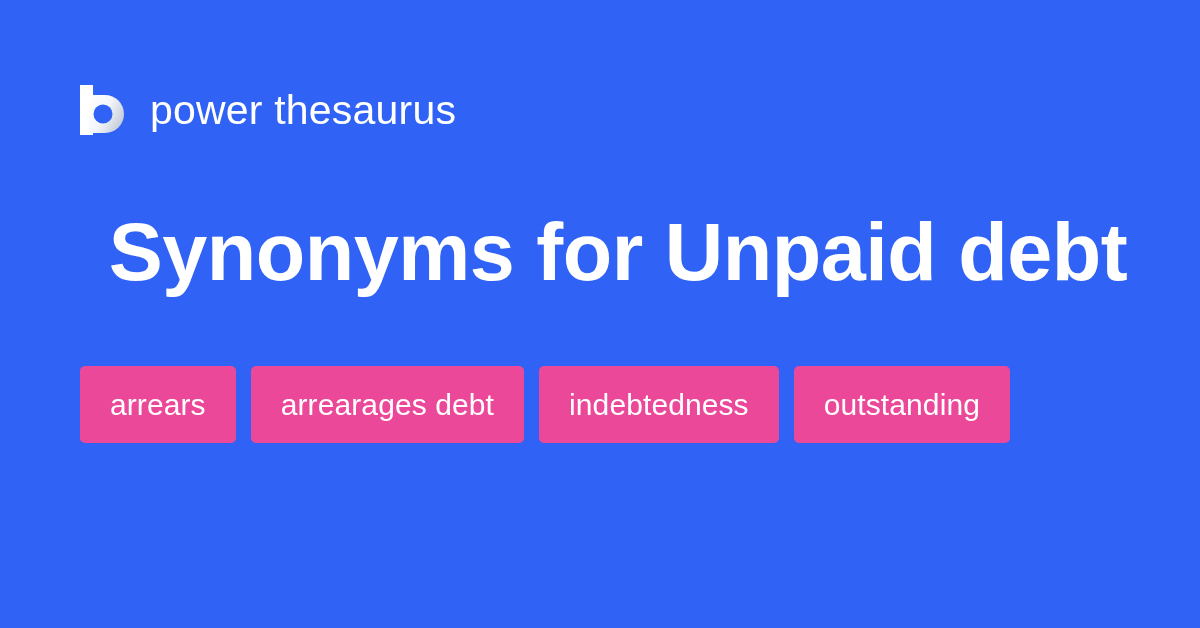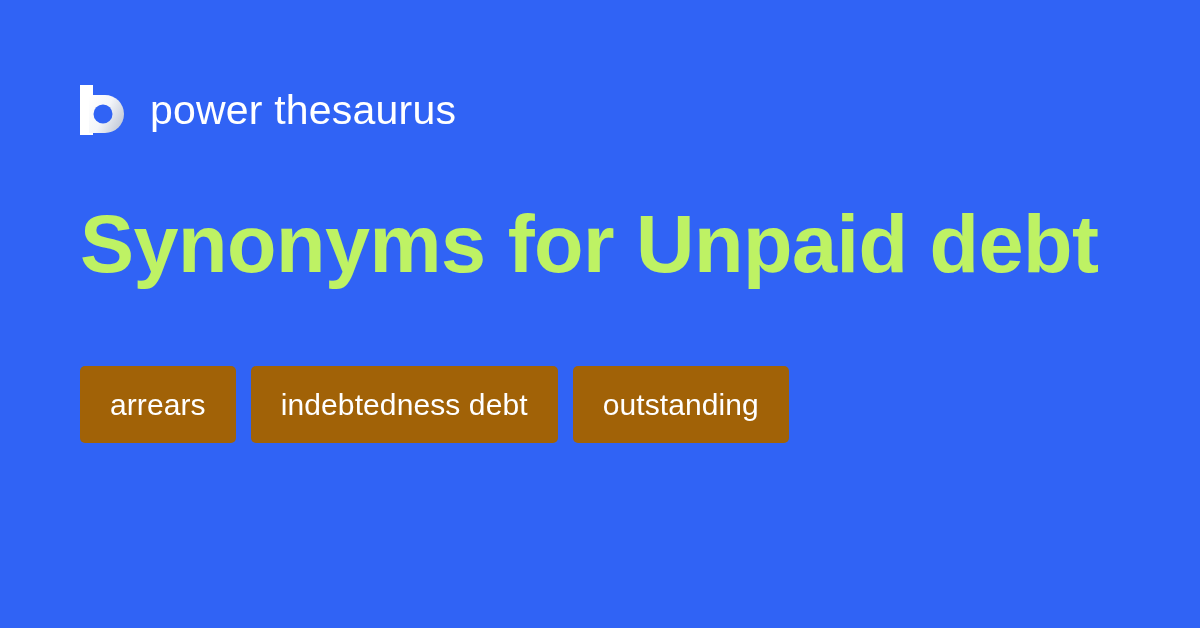--- a/index.html
+++ b/index.html
@@ -50,43 +50,44 @@
     letter-spacing: 0.2px;
     white-space: nowrap;
   }
 
   
   .headline {
     position: absolute;
     left: 80px;
     top: 196px;
     width: 1060px;
-    margin: 0;
-    color: #bef264;
+    margin: 8px;
+    color: #ffffff;
     font-size: 81px;
     line-height: 96px;
     font-weight: 700;
     letter-spacing: -0.5px;
     white-space: nowrap;
+    text-align: center;
   }
 
   
   .chips {
     position: absolute;
     left: 80px;
     top: 366px;
     width: 1050px;
     display: flex;
     flex-wrap: wrap;
     gap: 16px 15px;
     align-content: flex-start;
   }
 
   .chip {
-    background: #a16207;
+    background: #ec4899;
     border-radius: 5px;
     height: 77px;
     box-sizing: border-box;
     padding: 0 30px;
     display: flex;
     align-items: center;
     justify-content: center;
     color: #ffffff;
     font-size: 30px;
     line-height: 77px;
@@ -117,17 +118,18 @@
         <circle cx="23" cy="29" r="9.5" fill="#3063f5"></circle>
       </svg>
     </span>
     <span class="brand-name">power thesaurus</span>
   </div>
 
   <h1 class="headline">Synonyms for Unpaid debt</h1>
 
   <div class="chips">
     <span class="chip">arrears</span>
-    <span class="chip">indebtedness debt</span>
+    <span class="chip">arrearages debt</span>
+    <span class="chip">indebtedness</span>
     <span class="chip">outstanding</span>
   </div>
 
 </div>
 
 </body></html>

